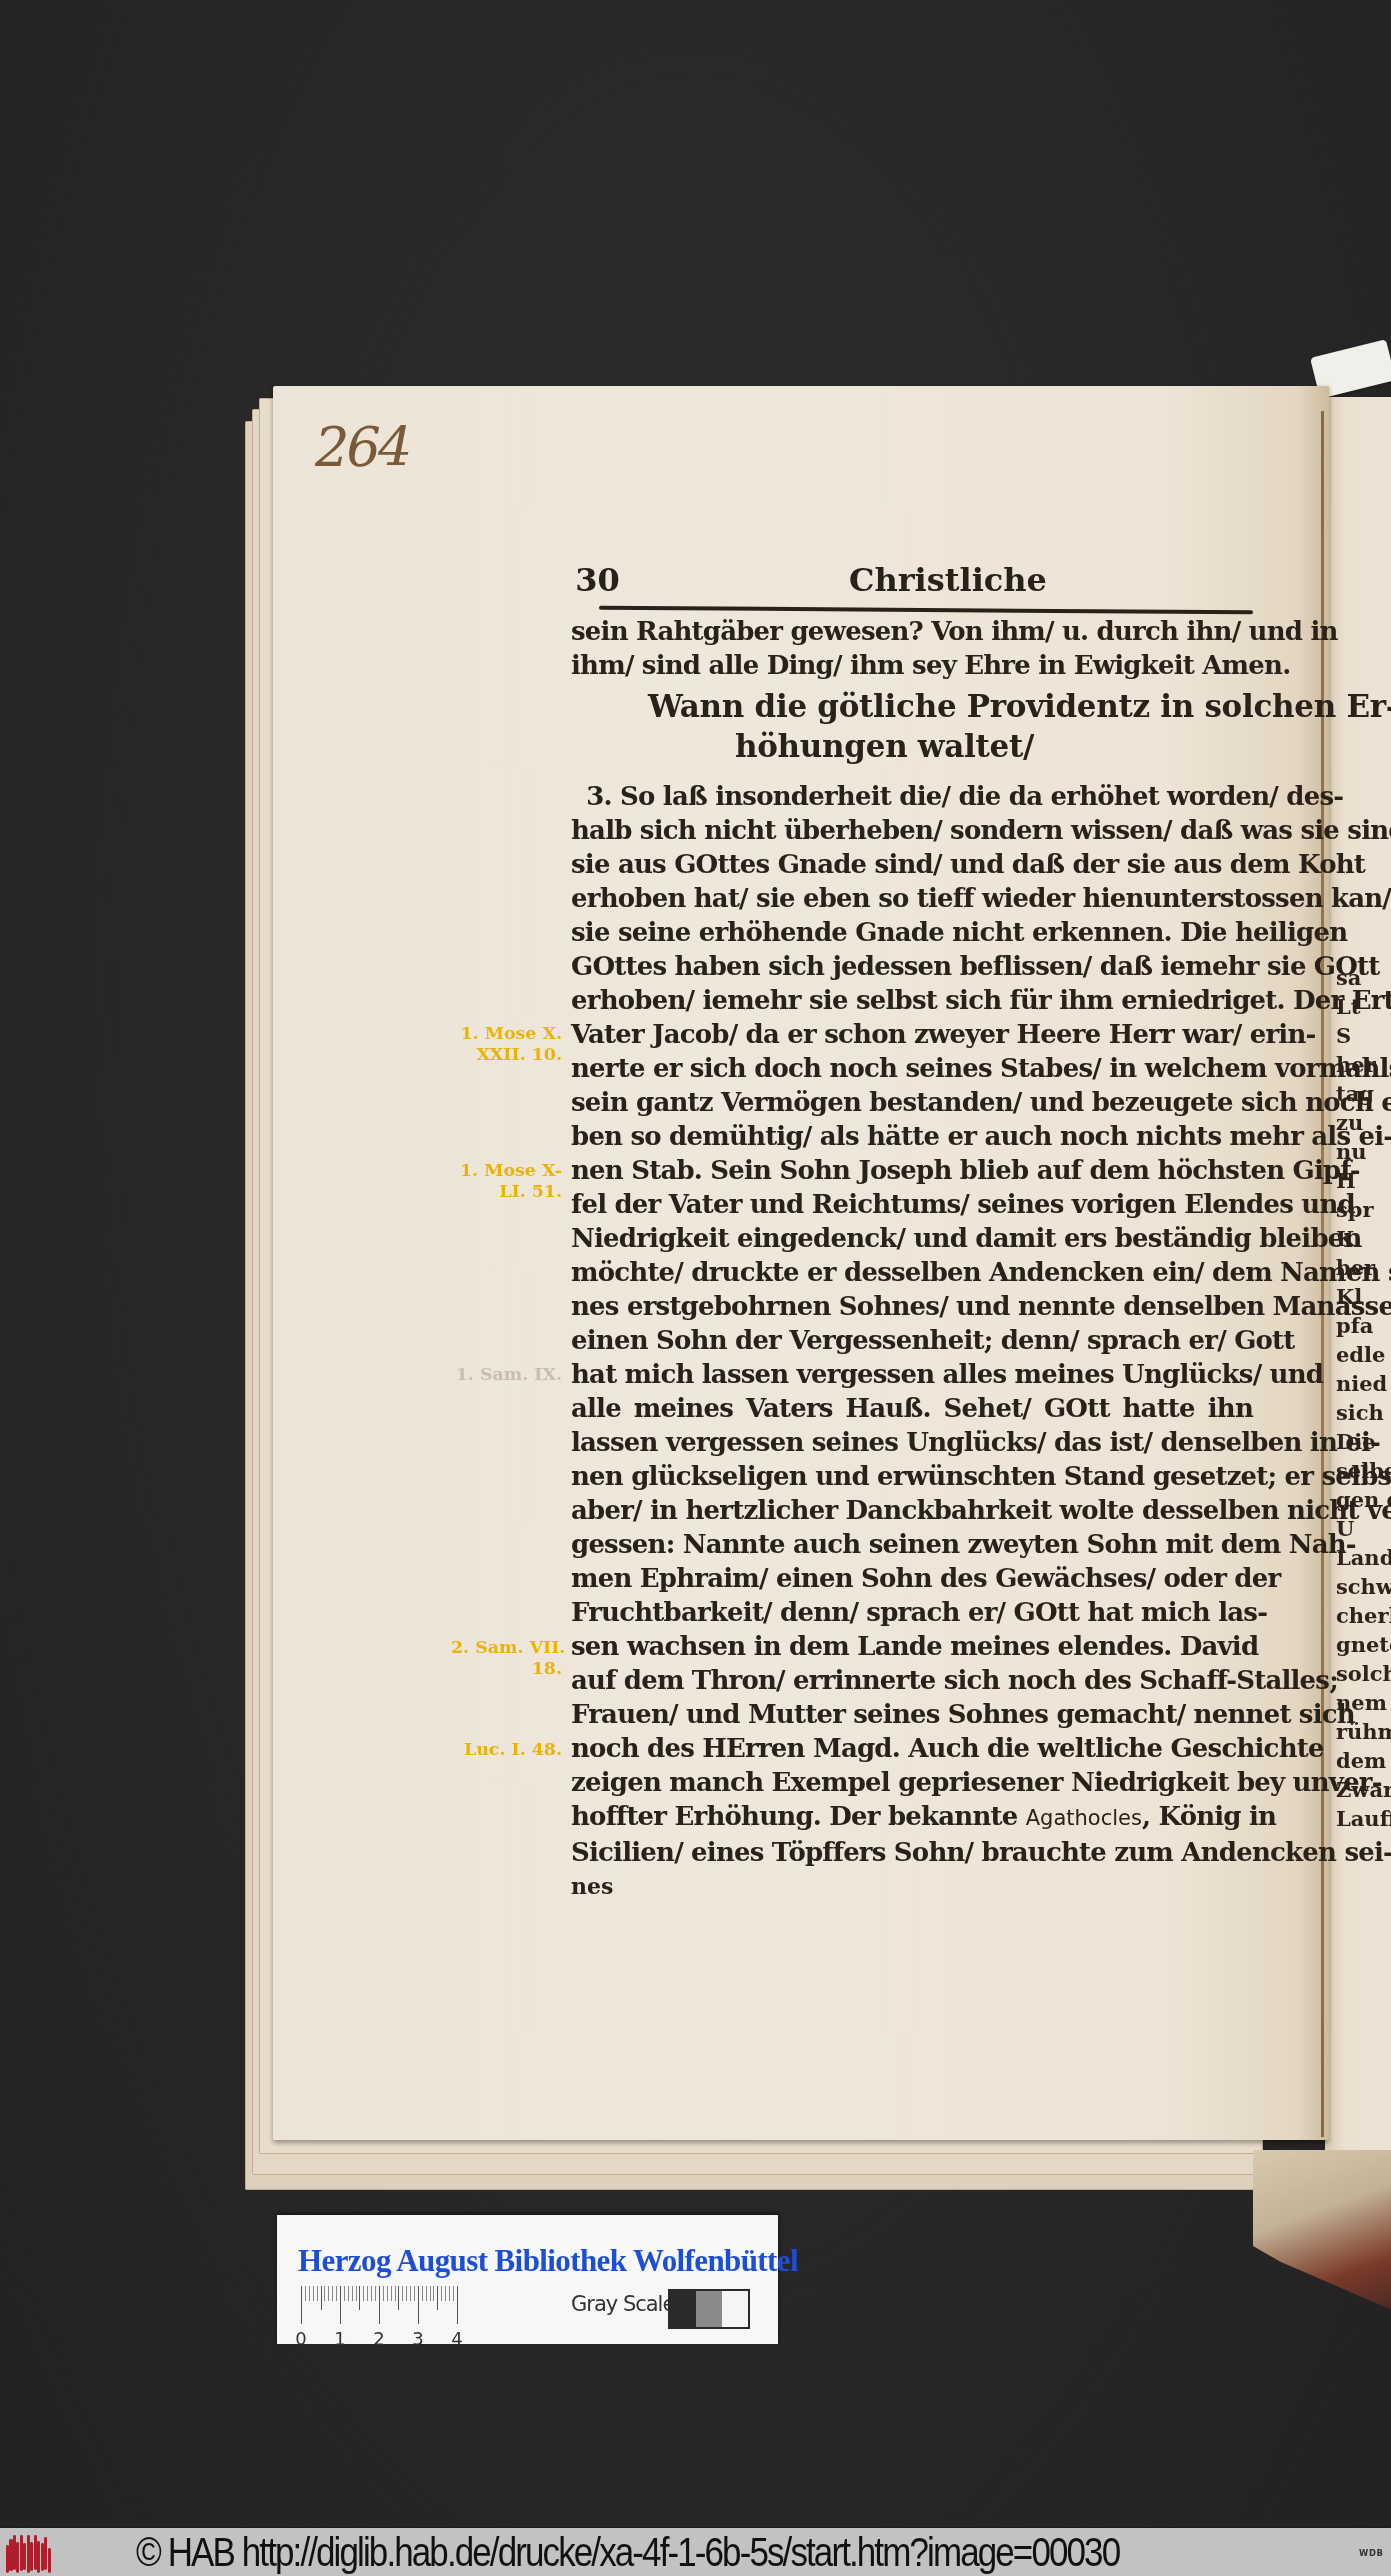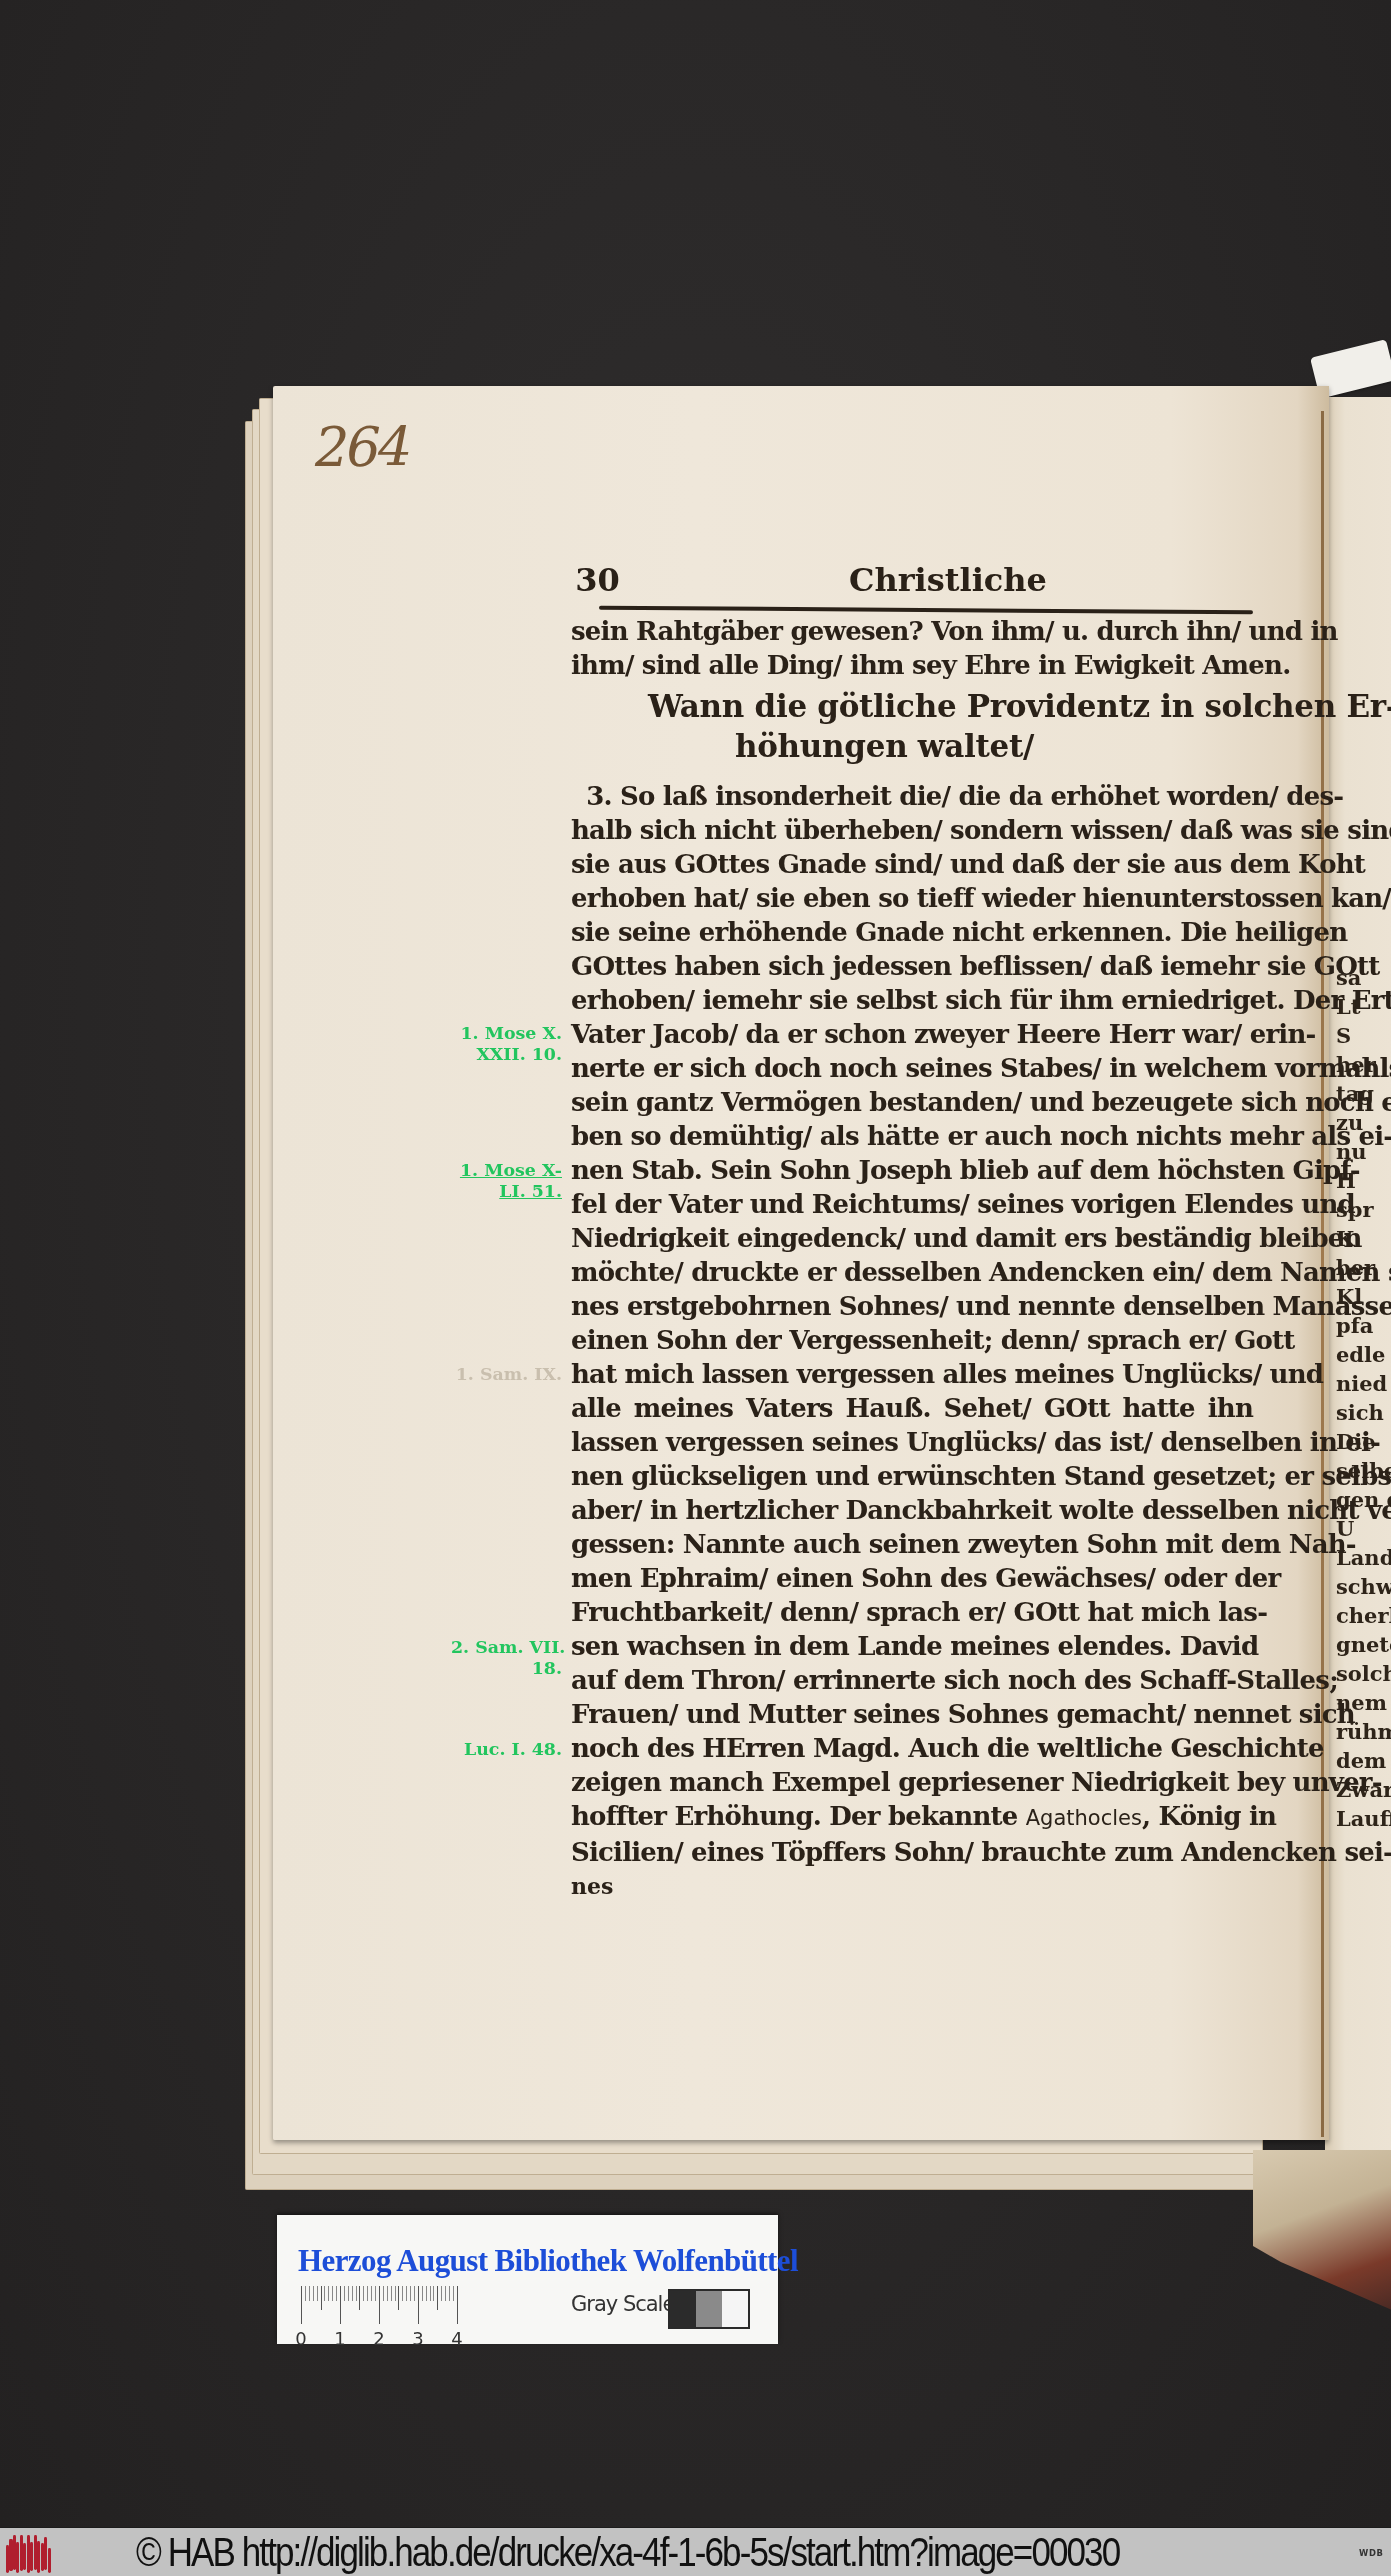--- a/index.html
+++ b/index.html
@@ -78,21 +78,21 @@
     .body-line.last { text-align-last: right; }
     .body-line.indent { padding-left: 15.3px; }
     .heading-line {
       font-size: 31px; line-height: 40px; font-weight: bold; white-space: nowrap;
       padding-left: 77px; letter-spacing: -0.3px;
     }
     .heading-line.cont { padding-left: 164px; }
     .heading-block { margin: 4.2px 0 12.5px 0; }
     .mnote {
       position: absolute; font-family: "DejaVu Serif", serif; font-weight: bold;
-      font-size: 17.4px; line-height: 21px; color: #22c55e; text-align: right; width: 111px;
+      font-size: 17.4px; line-height: 21px; color: #eab308; text-align: right; width: 111px;
     }
     .mnote.faint { color: #c9bfae; }
     .catch-line {
       font-size: 22px; line-height: 34px; font-weight: bold; 
       padding-right: 28px;
     }
     .latin { font-family: "DejaVu Sans", sans-serif; font-weight: normal; font-size: 21px; letter-spacing: 0; }
 
     
     .card {
@@ -241,21 +241,21 @@
       <div class="body-line">Frauen/ und Mutter seines Sohnes gemacht/ nennet sich</div>
       <div class="body-line">noch des HErren Magd.    Auch die weltliche Geschichte</div>
       <div class="body-line">zeigen manch Exempel gepriesener Niedrigkeit bey unver-</div>
       <div class="body-line">hoffter Erhöhung.   Der bekannte <span class="latin">Agathocles</span>, König in</div>
       <div class="body-line">Sicilien/ eines Töpffers Sohn/ brauchte zum Andencken sei-</div>
     </div>
 
   <div class="catch-line">nes</div>
 <div class="mnote" style="left: -120px; top: 466px; white-space: pre;">1. Mose X.
 XXII. 10.</div>
-    <div class="mnote" style="left: -120px; top: 603px; white-space: pre; text-decoration: underline;">1. Mose X-
+    <div class="mnote" style="left: -120px; top: 603px; white-space: pre;">1. Mose X-
 LI. 51.</div>
     <div class="mnote faint" style="left: -120px; top: 807px; white-space: pre;">1. Sam. IX.</div>
     <div class="mnote" style="left: -120px; top: 1080px; white-space: pre;">2. Sam. VII.
 18.</div>
     <div class="mnote" style="left: -120px; top: 1182px; white-space: pre;">Luc. I. 48.</div>
   </div>
 
 <div class="card">
   <div class="card-title">Herzog August Bibliothek Wolfenbüttel</div>
   <div class="ruler" id="ruler">

